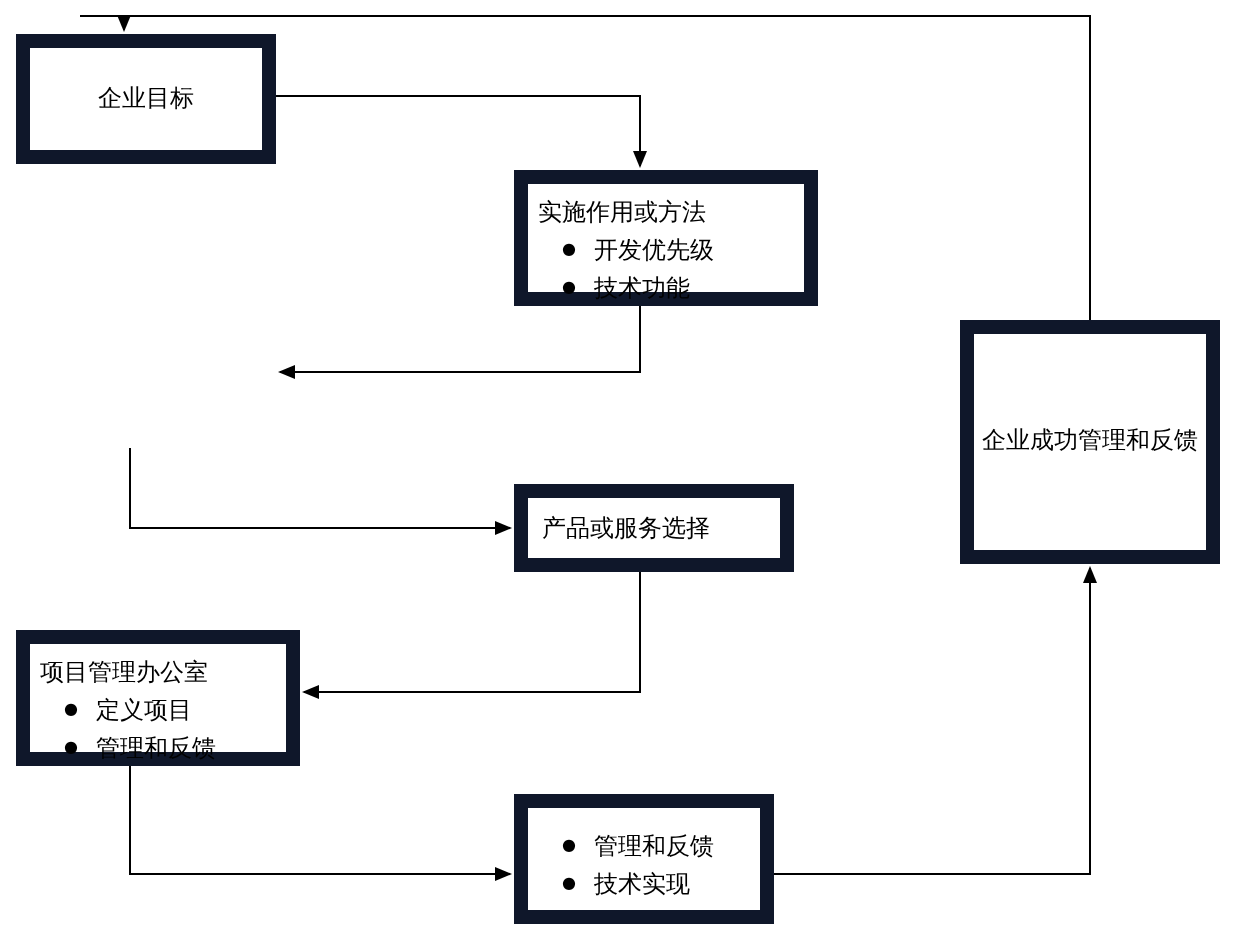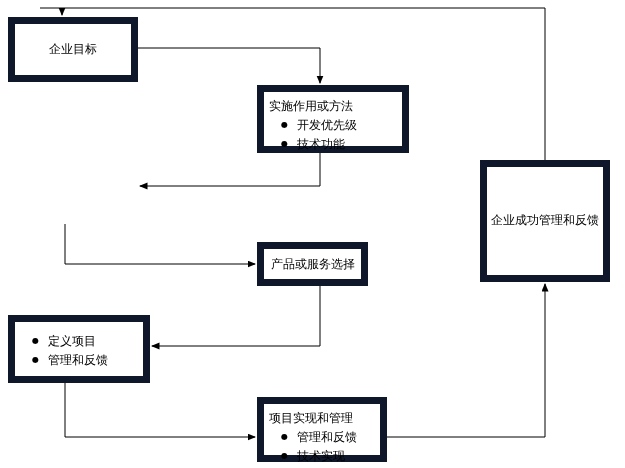--- a/index.html
+++ b/index.html
@@ -111,37 +111,37 @@
       <span class="bullet">●</span>
       <span>开发优先级</span>
     </div>
     <div class="bullet-line">
       <span class="bullet">●</span>
       <span>技术功能</span>
     </div>
   </div>
 
 
-  <div class="node leftmid" style="left:257px; top:242px; width:111px; height:44px;">
+  <div class="node leftmid" style="left:257px; top:242px; width:140px; height:44px;">
     <span class="node-title">产品或服务选择</span>
   </div>
 
   <div class="node list" style="left:8px; top:315px; width:142px; height:68px;">
+    <div class="node-title">项目管理办公室</div>
     <div class="bullet-line">
       <span class="bullet">●</span>
       <span>定义项目</span>
     </div>
     <div class="bullet-line">
       <span class="bullet">●</span>
       <span>管理和反馈</span>
     </div>
   </div>
 
   <div class="node list" style="left:257px; top:397px; width:130px; height:65px;">
-    <div class="node-title">项目实现和管理</div>
     <div class="bullet-line">
       <span class="bullet">●</span>
       <span>管理和反馈</span>
     </div>
     <div class="bullet-line">
       <span class="bullet">●</span>
       <span>技术实现</span>
     </div>
   </div>
 

